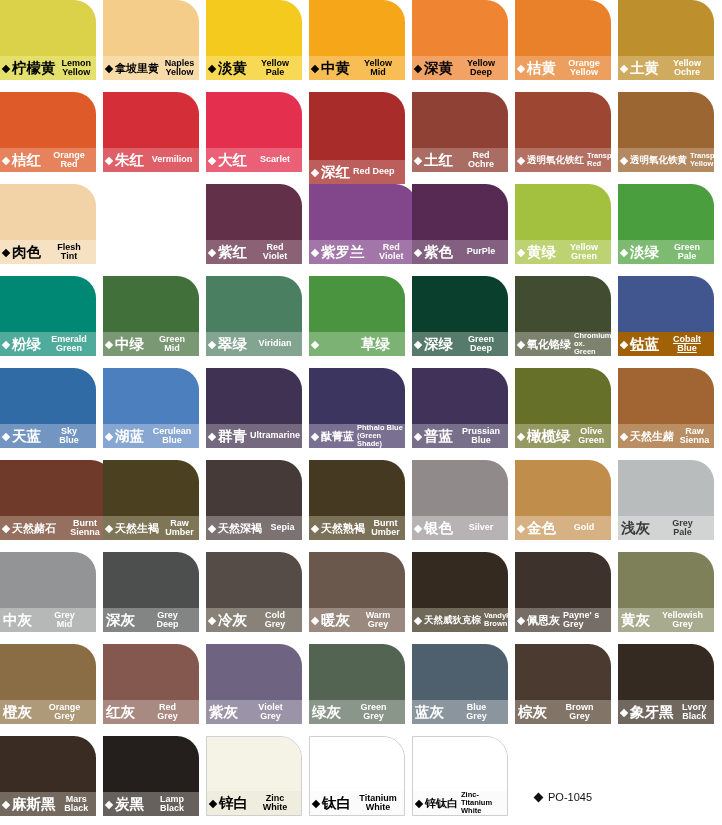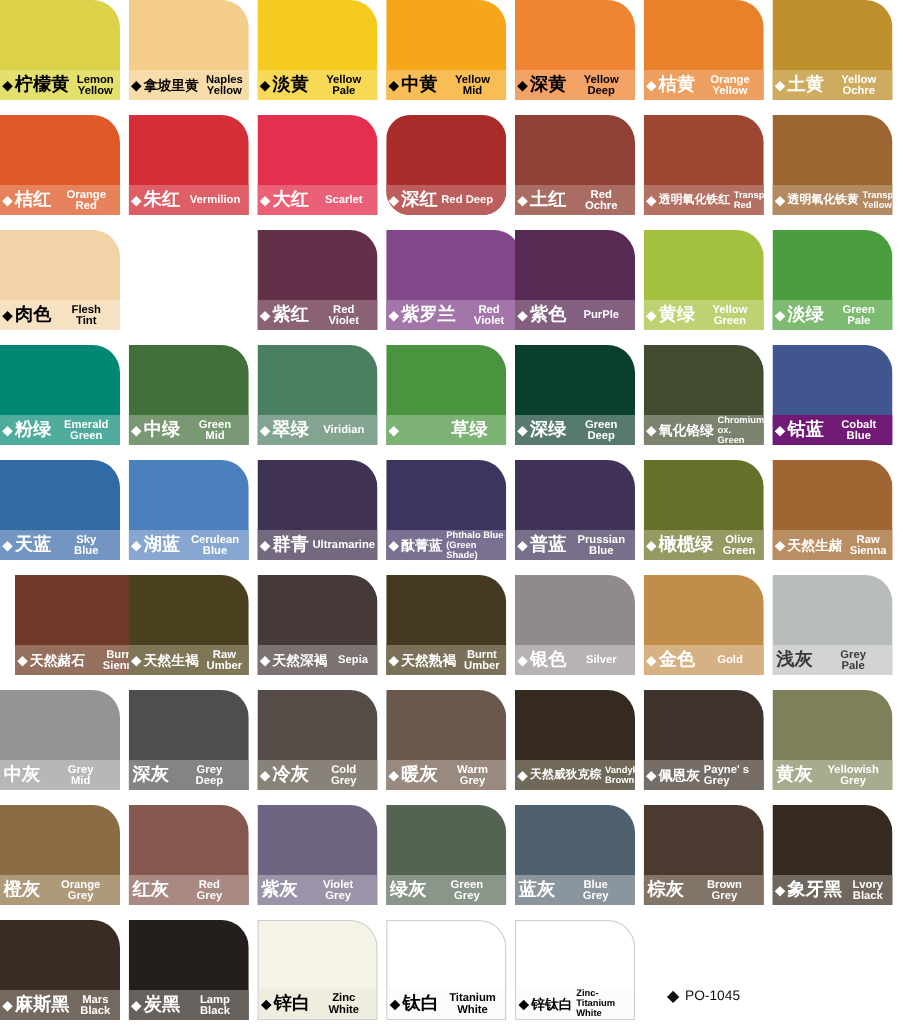--- a/index.html
+++ b/index.html
@@ -164,21 +164,21 @@
       </div>
     </div>
     <div class="swatch" style="left: 206px; top: 92px; width: 96px; height: 80px;">
       <div class="body" style="background: rgb(228, 47, 79);"></div>
       <div class="band" style="background: rgb(234, 96, 118); color: rgb(255, 255, 255);">
         <span class="diamond" style="background: rgb(255, 255, 255);"></span>
         <span class="cn">大红</span>
         <span class="en">Scarlet</span>
       </div>
     </div>
-    <div class="swatch" style="left: 309px; top: 92px; width: 96px; height: 80px; border-radius: 19px;">
+    <div class="swatch" style="left: 309px; top: 92px; width: 96px; height: 92px;">
       <div class="body" style="background: rgb(168, 44, 42);"></div>
       <div class="band" style="background: rgb(188, 94, 92); color: rgb(255, 255, 255);">
         <span class="diamond" style="background: rgb(255, 255, 255);"></span>
         <span class="cn">深红</span>
         <span class="en left">Red Deep</span>
       </div>
     </div>
     <div class="swatch" style="left: 412px; top: 92px; width: 96px; height: 80px;">
       <div class="body" style="background: rgb(143, 65, 53);"></div>
       <div class="band" style="background: rgb(169, 109, 100); color: rgb(255, 255, 255);">
@@ -307,21 +307,21 @@
       <div class="body" style="background: rgb(65, 76, 49);"></div>
       <div class="band" style="background: rgb(123, 130, 110); color: rgb(255, 255, 255);">
         <span class="diamond" style="background: rgb(255, 255, 255);"></span>
         <span class="cn sm">氧化铬绿</span>
         <span class="en tiny left">Chromium ox.
 Green</span>
       </div>
     </div>
     <div class="swatch" style="left: 618px; top: 276px; width: 96px; height: 80px;">
       <div class="body" style="background: rgb(65, 86, 143);"></div>
-      <div class="band" style="background: #701a75; color: rgb(255, 255, 255);">
+      <div class="band" style="background: #a16207; color: rgb(255, 255, 255); text-decoration: underline;">
         <span class="diamond" style="background: rgb(255, 255, 255);"></span>
         <span class="cn">钴蓝</span>
         <span class="en">Cobalt
 Blue</span>
       </div>
     </div>
     <div class="swatch" style="left: 0px; top: 368px; width: 96px; height: 80px;">
       <div class="body" style="background: rgb(48, 107, 166);"></div>
       <div class="band" style="background: rgb(114, 149, 194); color: rgb(255, 255, 255);">
         <span class="diamond" style="background: rgb(255, 255, 255);"></span>
@@ -376,21 +376,21 @@
     </div>
     <div class="swatch" style="left: 618px; top: 368px; width: 96px; height: 80px;">
       <div class="body" style="background: rgb(160, 101, 50);"></div>
       <div class="band" style="background: rgb(186, 142, 99); color: rgb(255, 255, 255);">
         <span class="diamond" style="background: rgb(255, 255, 255);"></span>
         <span class="cn sm">天然生赭</span>
         <span class="en">Raw
 Sienna</span>
       </div>
     </div>
-    <div class="swatch" style="left: 12px; top: 460px; width: 113px; height: 80px;">
+    <div class="swatch" style="left: 0px; top: 460px; width: 113px; height: 80px;">
       <div class="body" style="background: rgb(111, 58, 42);"></div>
       <div class="band" style="background: rgb(150, 112, 95); color: rgb(255, 255, 255);">
         <span class="diamond" style="background: rgb(255, 255, 255);"></span>
         <span class="cn sm">天然赭石</span>
         <span class="en">Burnt
 Sienna</span>
       </div>
     </div>
     <div class="swatch" style="left: 103px; top: 460px; width: 96px; height: 80px;">
       <div class="body" style="background: rgb(75, 64, 31);"></div>

